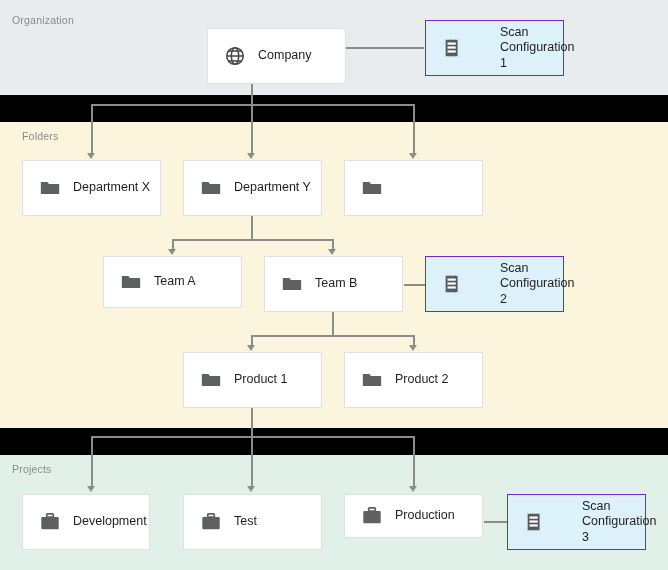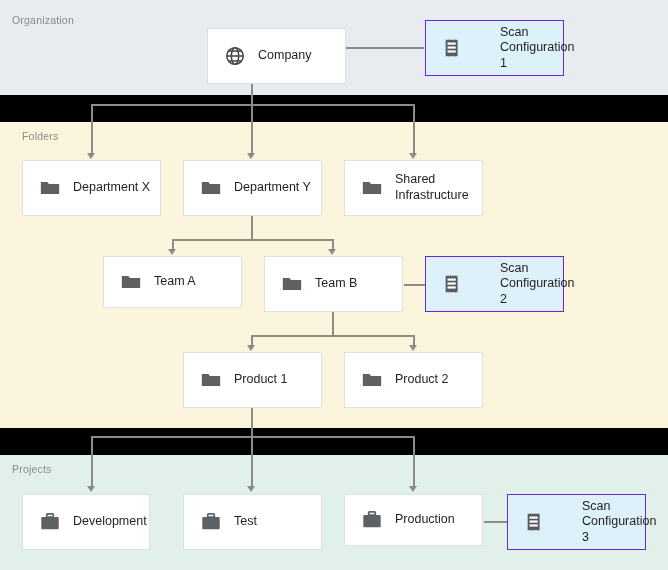--- a/index.html
+++ b/index.html
@@ -173,22 +173,20 @@
     </span>
     <span class="node-label">Department Y</span>
   </div>
 
   <div class="node" style="left:344px; top:160px; width:139px; height:56px;">
     <span class="icon">
       <svg viewBox="0 0 24 24" width="22" height="22">
         <path d="M2 5.5 h7.2 l1.6 2.1 H22 v11 H2 Z" fill="#5d6164"></path>
       </svg>
     </span>
-    <span class="node-label">Shared
-Infrastructure</span>
   </div>
 
   <div class="node" style="left:103px; top:256px; width:139px; height:52px;text-align:right;">
     <span class="icon">
       <svg viewBox="0 0 24 24" width="22" height="22">
         <path d="M2 5.5 h7.2 l1.6 2.1 H22 v11 H2 Z" fill="#5d6164"></path>
       </svg>
     </span>
     <span class="node-label">Team A</span>
   </div>
@@ -246,21 +244,21 @@
   <div class="node" style="left:183px; top:494px; width:139px; height:56px;">
     <span class="icon">
       <svg viewBox="0 0 24 24" width="22" height="22">
         <rect x="8.4" y="3.2" width="7.2" height="3.6" rx="0.8" fill="none" stroke="#5d6164" stroke-width="1.9"></rect>
         <rect x="2.5" y="6.6" width="19" height="13.4" rx="1.2" fill="#5d6164"></rect>
       </svg>
     </span>
     <span class="node-label">Test</span>
   </div>
 
-  <div class="node" style="left:344px; top:494px; width:139px; height:52px;">
+  <div class="node" style="left:344px; top:494px; width:139px; height:44px;">
     <span class="icon">
       <svg viewBox="0 0 24 24" width="22" height="22">
         <rect x="8.4" y="3.2" width="7.2" height="3.6" rx="0.8" fill="none" stroke="#5d6164" stroke-width="1.9"></rect>
         <rect x="2.5" y="6.6" width="19" height="13.4" rx="1.2" fill="#5d6164"></rect>
       </svg>
     </span>
     <span class="node-label">Production</span>
   </div>
 
   <div class="node scan" style="left:507px; top:494px; width:139px; height:56px;">

